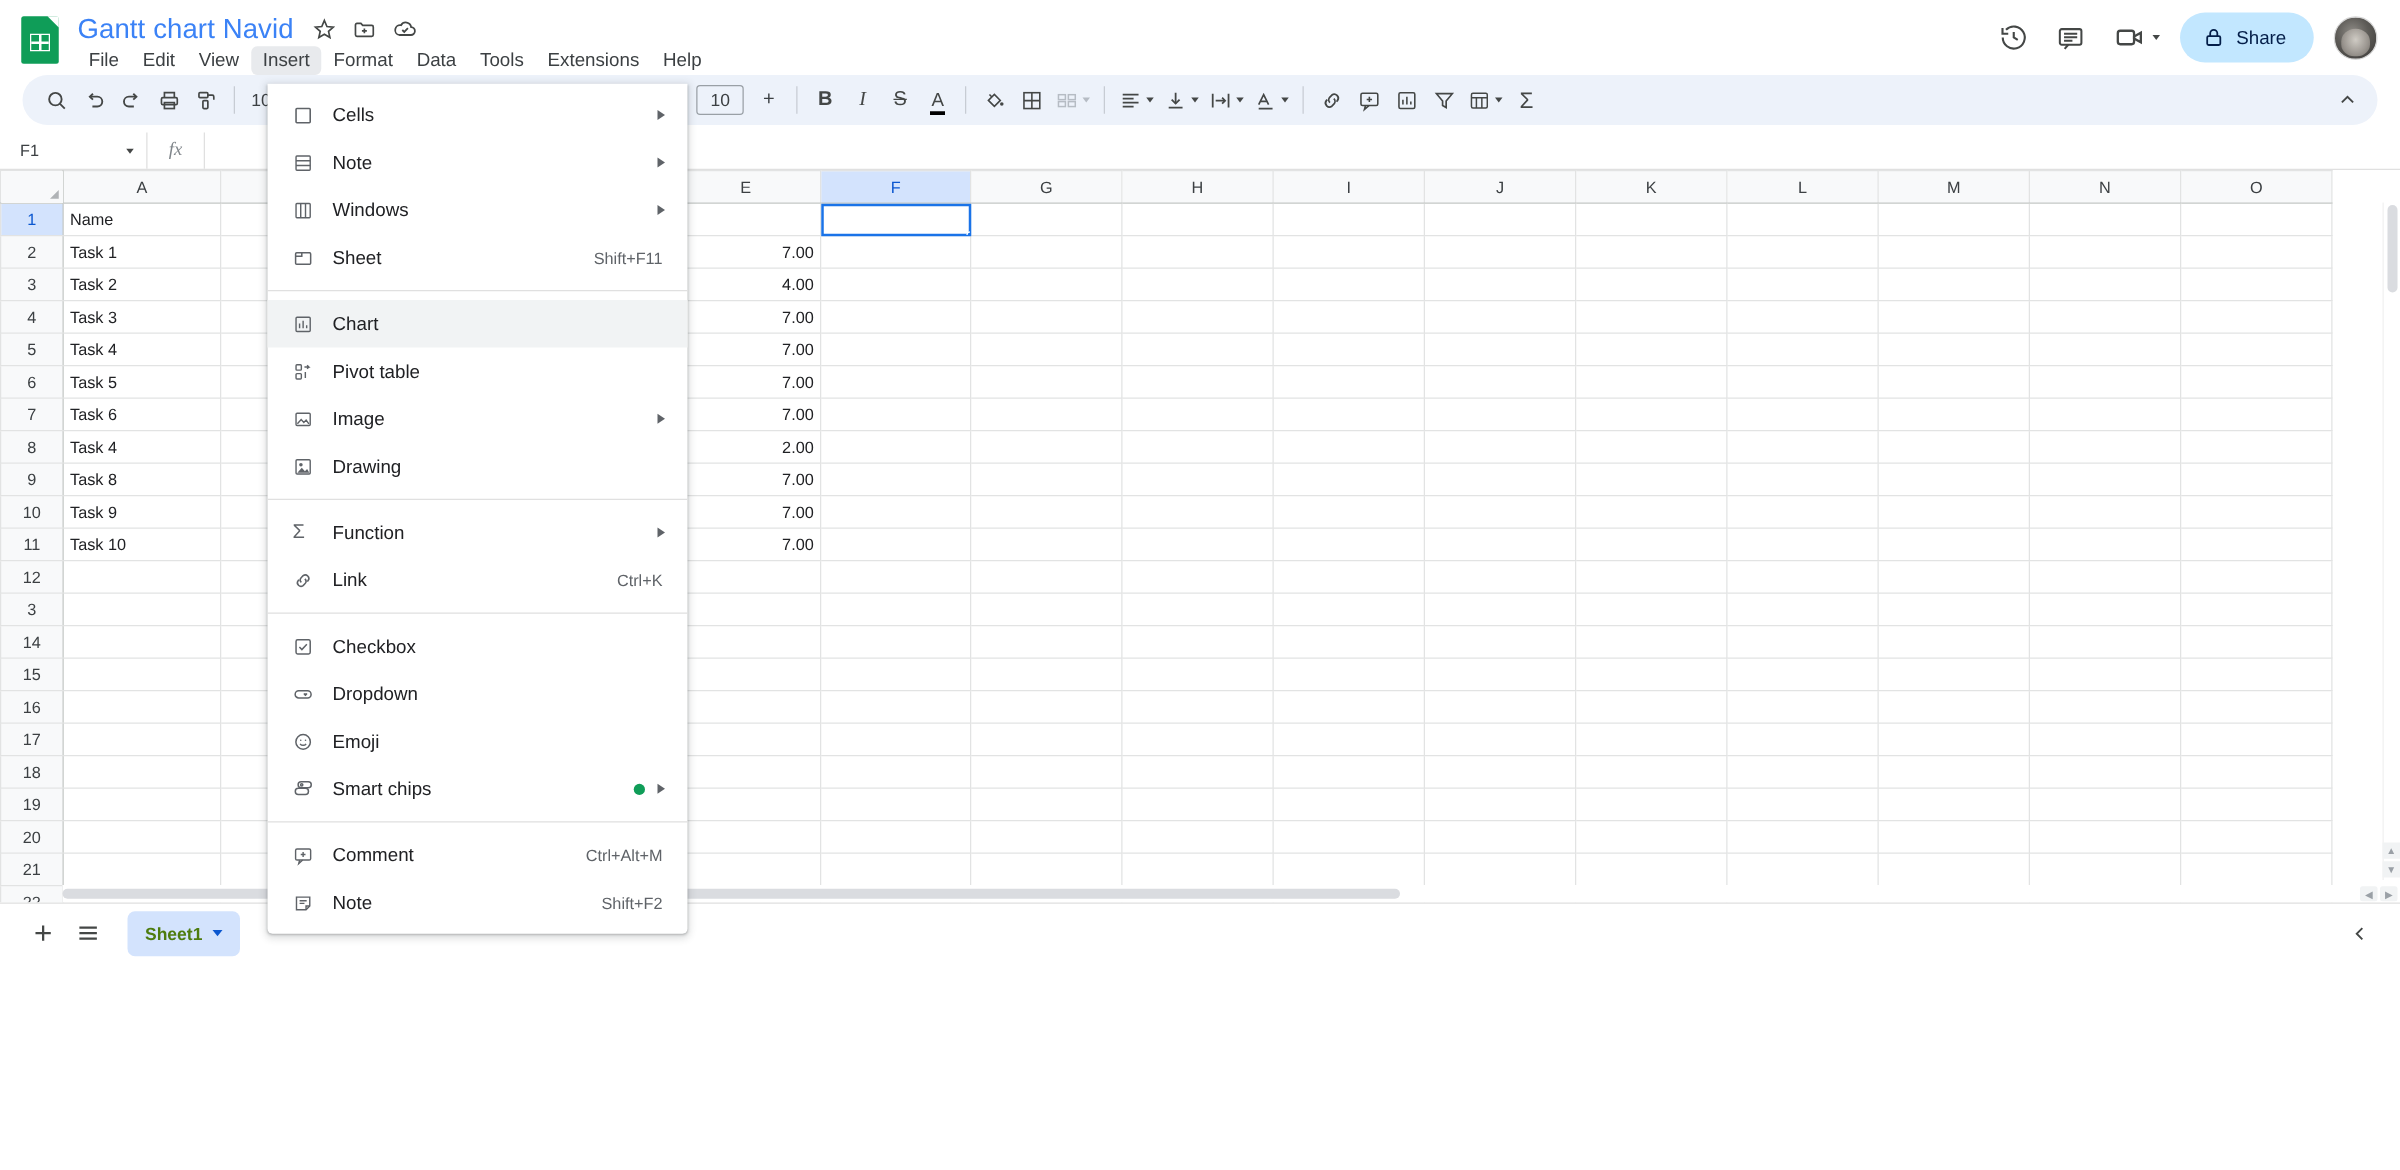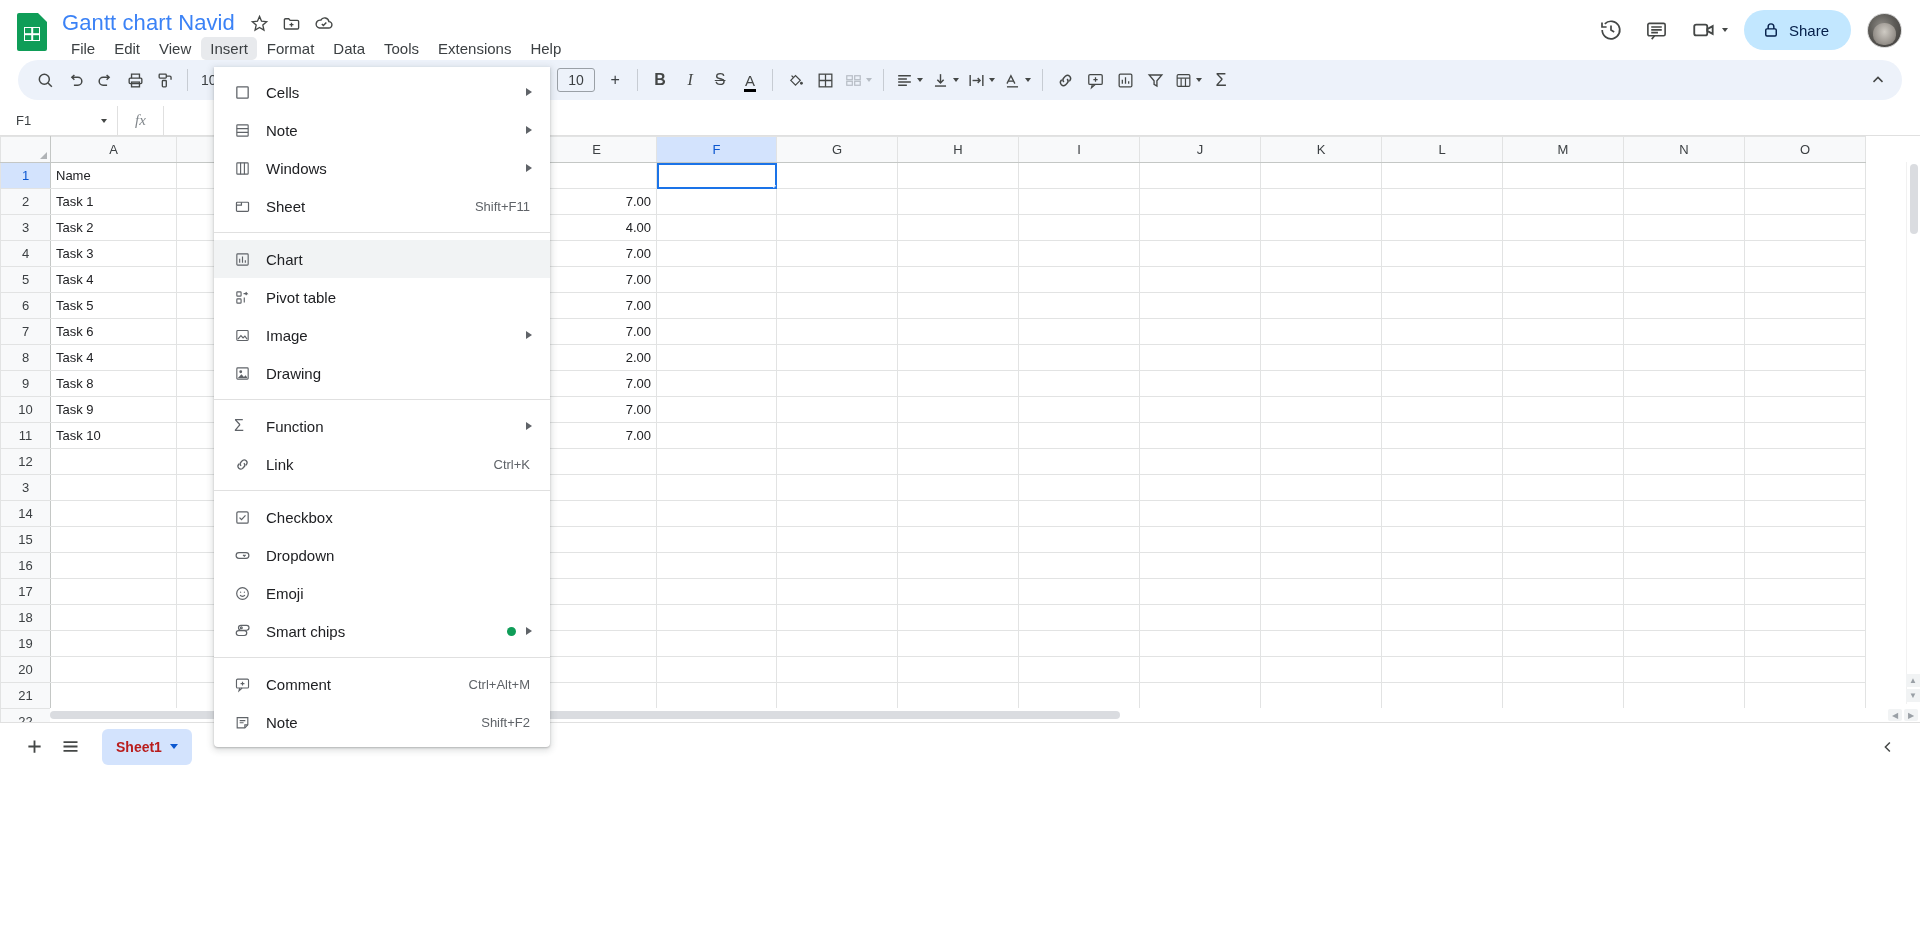--- a/index.html
+++ b/index.html
@@ -331,21 +331,21 @@
   }
   .bb-icon {
     width: 36px; height: 36px; border-radius: 50%;
     display: flex; align-items: center; justify-content: center;
     color: #444746; cursor: pointer; flex: 0 0 auto;
   }
   .sheet-tab {
     display: flex; align-items: center; gap: 8px;
     height: 36px; padding: 0 14px; margin-left: 14px;
     background: #d3e3fd; border-radius: 6px;
-    color: #b91c1c; font-size: 14px; font-weight: 700;
+    color: #4d7c0f; font-size: 14px; font-weight: 700;
     cursor: pointer;
   }
   .tab-caret {
     width: 0; height: 0;
     border-left: 4px solid transparent;
     border-right: 4px solid transparent;
     border-top: 5px solid #0b57d0;
   }
   .bb-right {
     position: absolute; right: 14px; top: 50%; transform: translateY(-50%);

